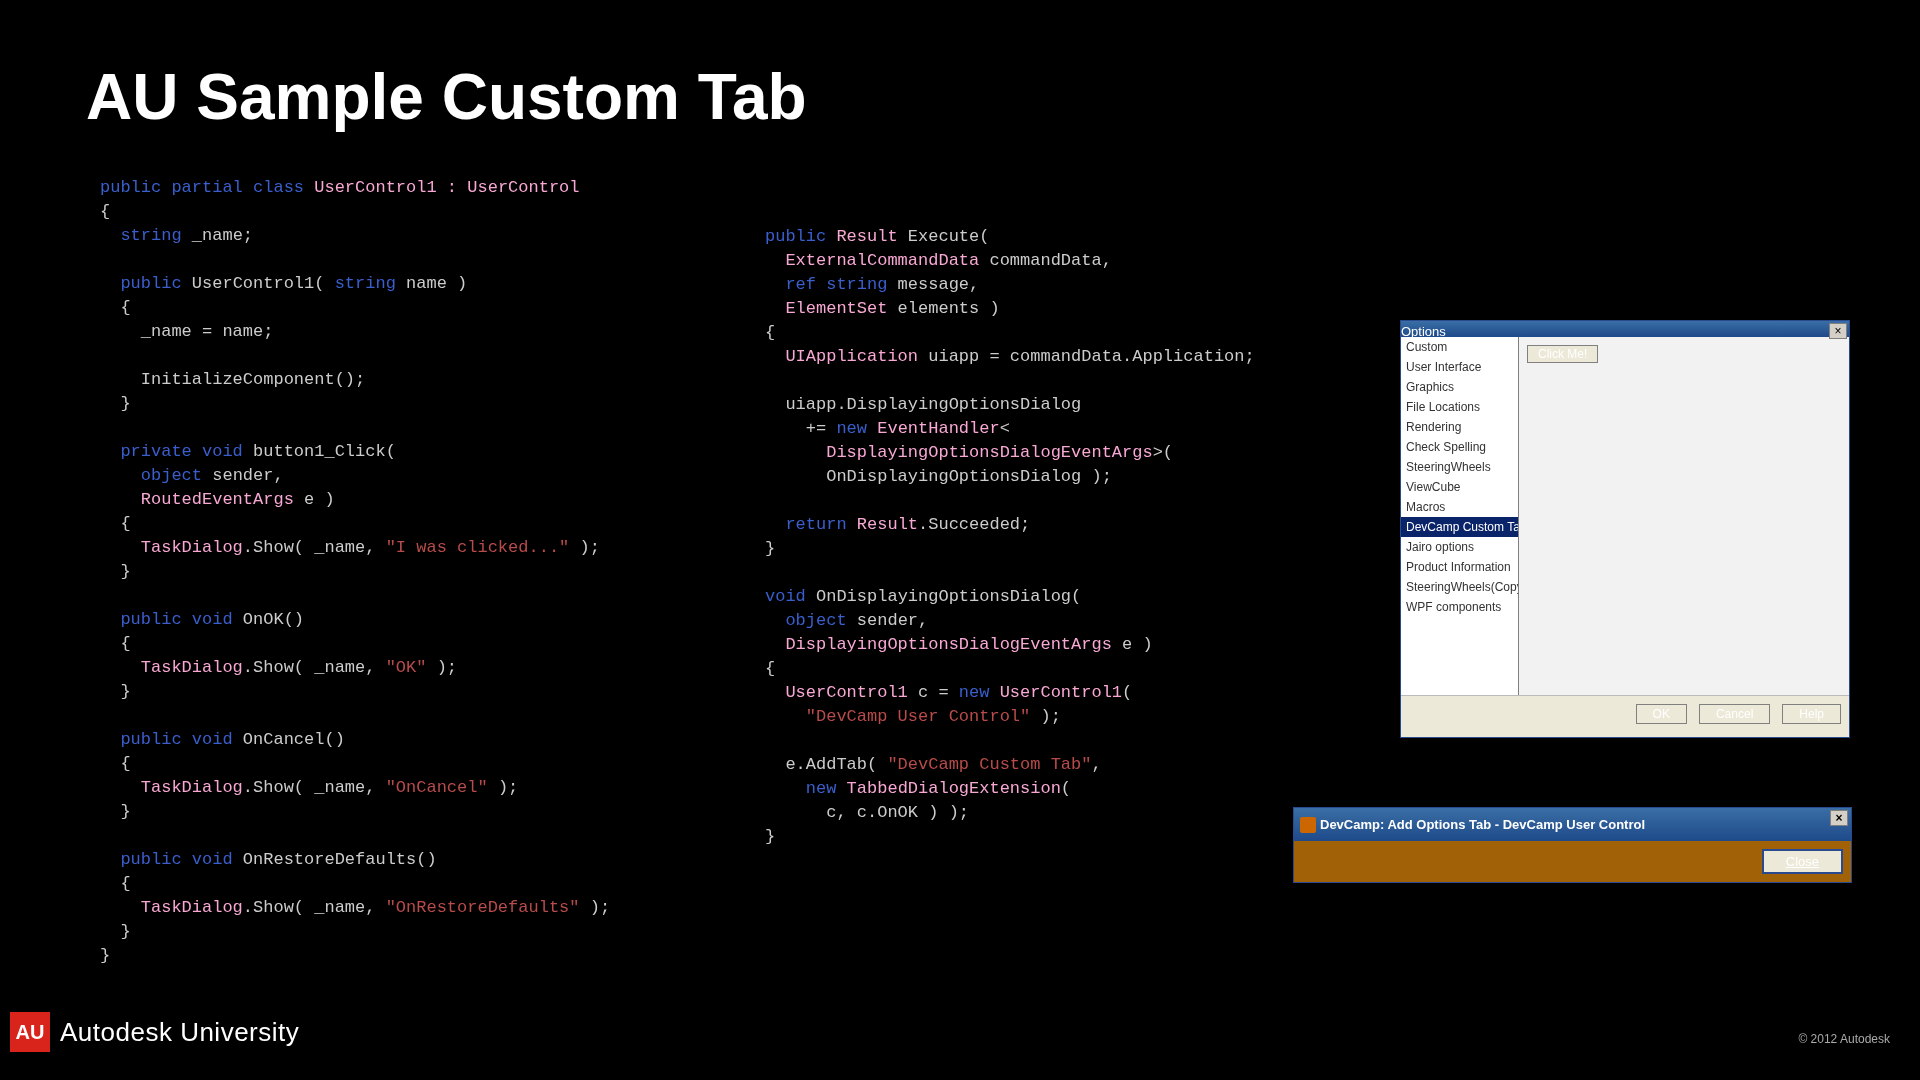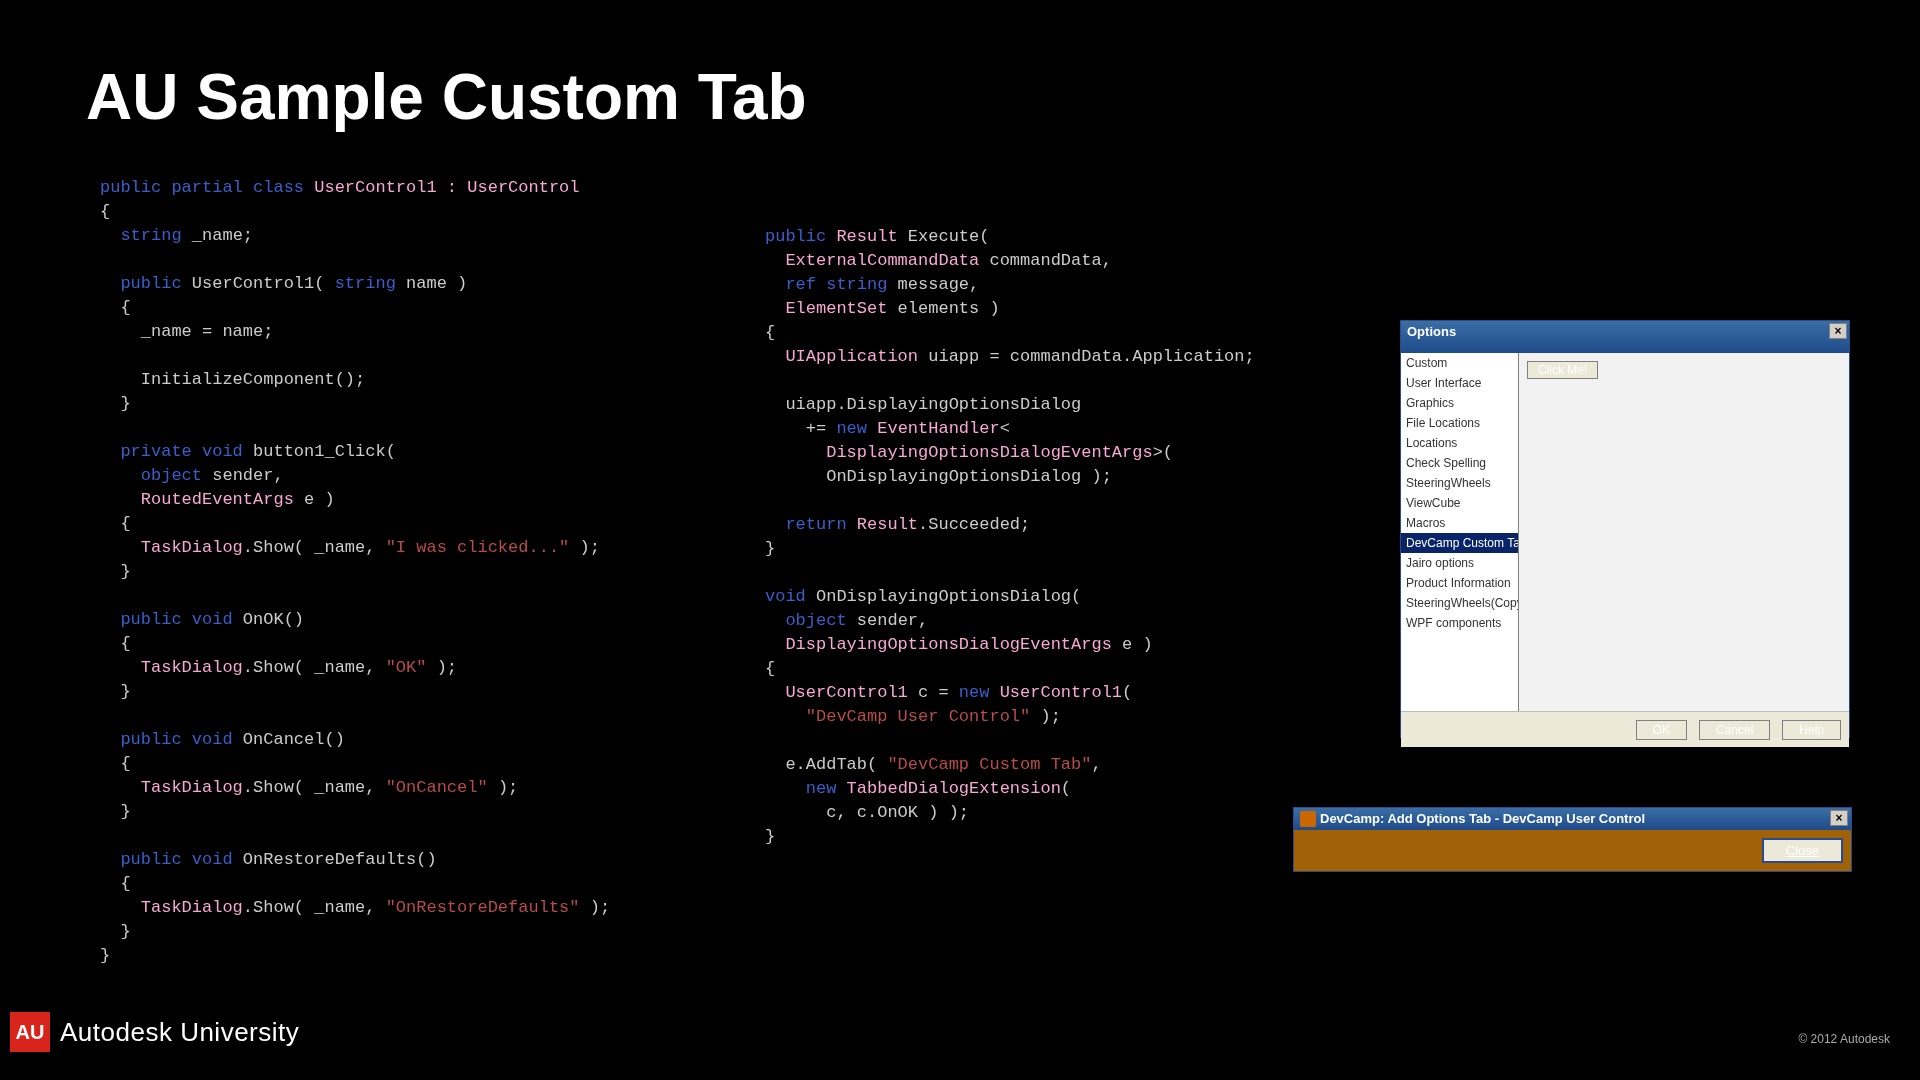--- a/index.html
+++ b/index.html
@@ -49,24 +49,23 @@
     width: 450px;
     height: 418px;
     border: 1px solid #2a4a90;
     background: #ece9d8;
     font-family: Tahoma, sans-serif;
     font-size: 13px;
   }
   .opt-titlebar {
     background: linear-gradient(#3a6ea5, #1e4a8a);
     color: #fff;
-    height: 32px;
+    height: 16px;
     line-height: 22px;
-    padding-left: 6px;
-    font-weight: bold;
+    font-weight: normal;
     position: relative;
   }
   .opt-close-x {
     position: absolute;
     right: 2px; top: 2px;
     width: 18px; height: 16px;
     background: #d4d0c8;
     border: 1px solid #808080;
     color: #000;
     text-align: center;
@@ -132,21 +131,21 @@
     top: 807px;
     left: 1293px;
     width: 559px;
     border: 1px solid #2a4a90;
     background: #fff;
     font-family: Tahoma, sans-serif;
   }
   .msg-titlebar {
     background: linear-gradient(#3a6ea5, #1e4a8a);
     color: #fff;
-    height: 22px;
+    height: 33px;
     line-height: 22px;
     padding-left: 6px;
     font-weight: bold;
     font-size: 13px;
     position: relative;
     display: flex;
     align-items: center;
   }
   .msg-icon {
     width: 16px; height: 16px;
@@ -289,21 +288,21 @@
   <div class="opt-titlebar">
     <span>Options</span>
     <span class="opt-close-x">×</span>
   </div>
   <div class="opt-body">
     <div class="opt-list" id="opt-list">
         <div class="opt-item">Custom</div>
         <div class="opt-item">User Interface</div>
         <div class="opt-item">Graphics</div>
         <div class="opt-item">File Locations</div>
-        <div class="opt-item">Locations</div>
+        <div class="opt-item">Rendering</div>
         <div class="opt-item">Check Spelling</div>
         <div class="opt-item">SteeringWheels</div>
         <div class="opt-item">ViewCube</div>
         <div class="opt-item">Macros</div>
         <div class="opt-item sel">DevCamp Custom Tab</div>
         <div class="opt-item">Jairo options</div>
         <div class="opt-item">Product Information</div>
         <div class="opt-item">SteeringWheels(Copy)</div>
         <div class="opt-item">WPF components</div>
       </div>

